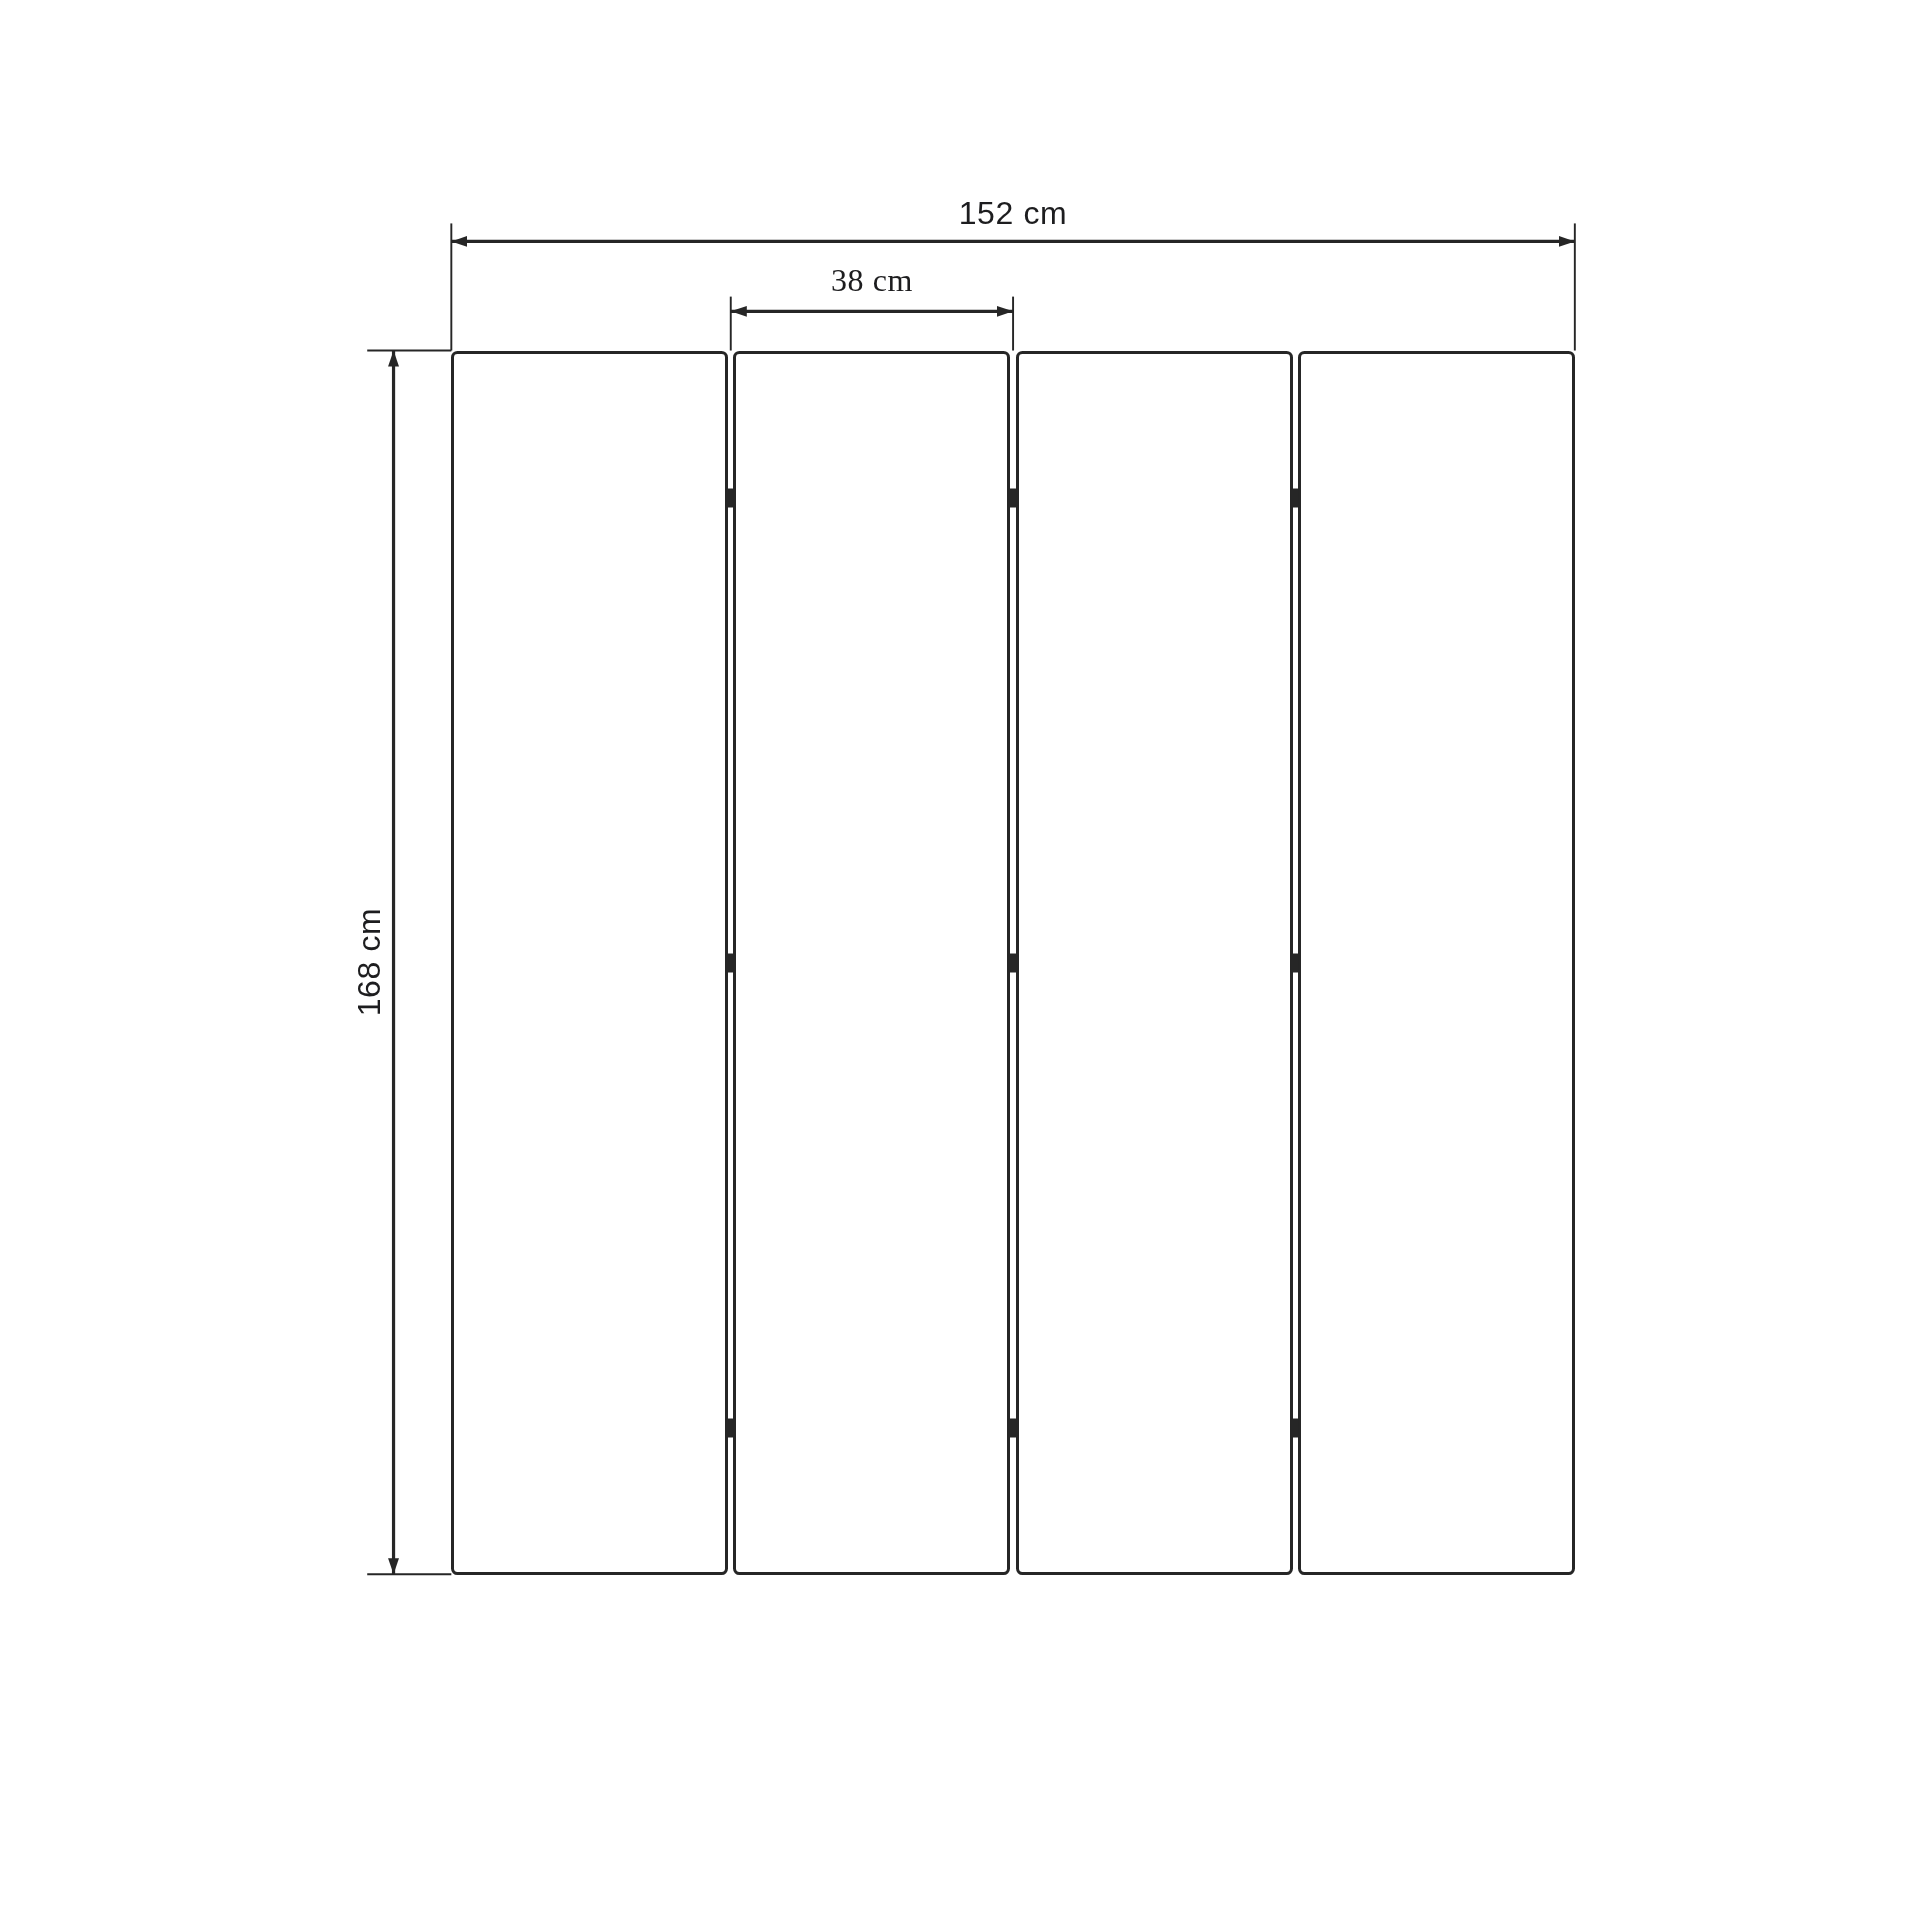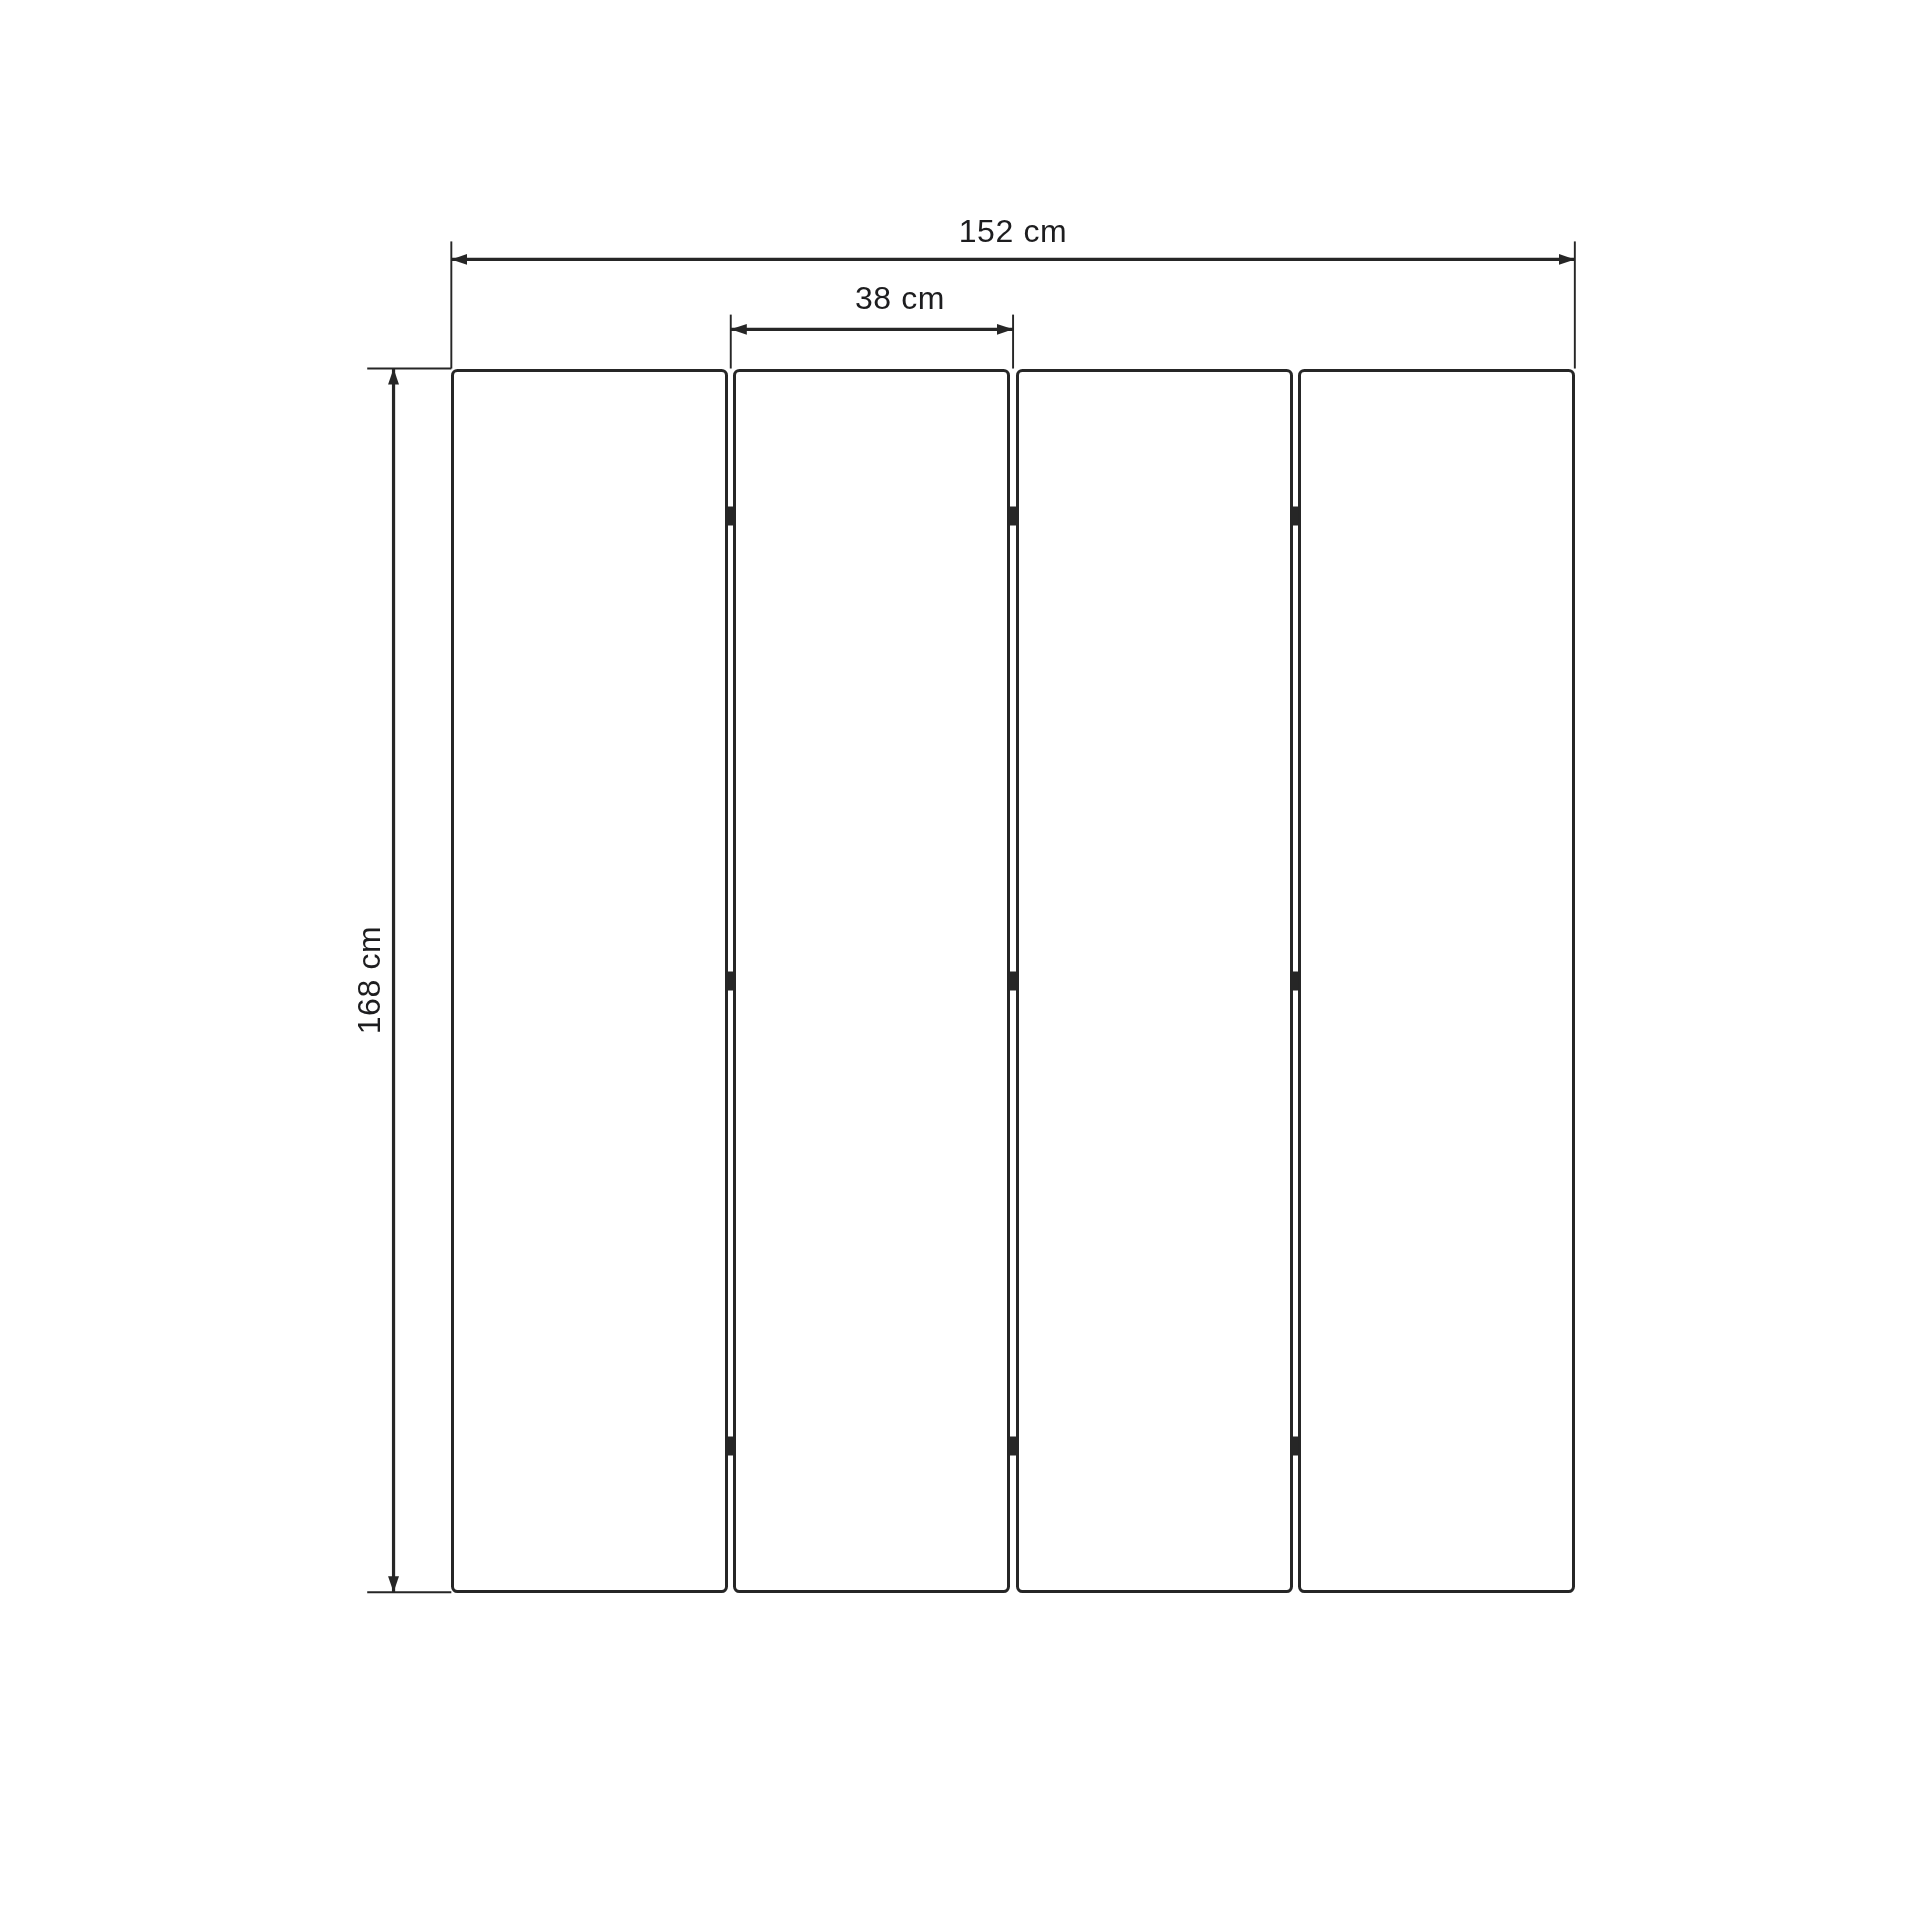--- a/index.html
+++ b/index.html
@@ -8,21 +8,21 @@
     --bg:#ffffff;
   }
   html,body{margin:0;padding:0;}
   body{
     width:1926px;height:1926px;
     background:var(--bg);
     position:relative;
     overflow:hidden;
     font-family:"Liberation Sans", sans-serif;
   }
-  .canvas{position:absolute;inset:0;margin-top:18px;}
+  .canvas{position:absolute;inset:0;}
   svg.lines{position:absolute;left:0;top:0;pointer-events:none;}
   svg.lines line{stroke:var(--line-color);}
   svg.lines .dim{stroke-width:5;}
   svg.lines .ext{stroke-width:3;}
   #arrow path{fill:var(--line-color);}
   .panels{
     position:absolute;
     left:451px;top:351px;width:1124px;height:1224px;
     display:flex;gap:5.8px;
   }
@@ -88,18 +88,18 @@
       <div class="hinge" style="left: 562px; top: 147px;"></div>
       <div class="hinge" style="left: 562px; top: 612px;"></div>
       <div class="hinge" style="left: 562px; top: 1077px;"></div>
       <div class="hinge" style="left: 844px; top: 147px;"></div>
       <div class="hinge" style="left: 844px; top: 612px;"></div>
       <div class="hinge" style="left: 844px; top: 1077px;"></div>
     </div>
 
   <div class="dim-label" style="left:1013px;top:213px;">152 cm</div>
 
-  <div class="dim-label" style="left:900px;top:280px;">38 cm</div>
+  <div class="dim-label" style="left:872px;top:280px;font-family:Liberation Serif, serif;">38 cm</div>
 
   <div class="dim-label vertical" style="left:369px;top:962px;">168 cm</div>
 
 </div>
 
 
 </body></html>

